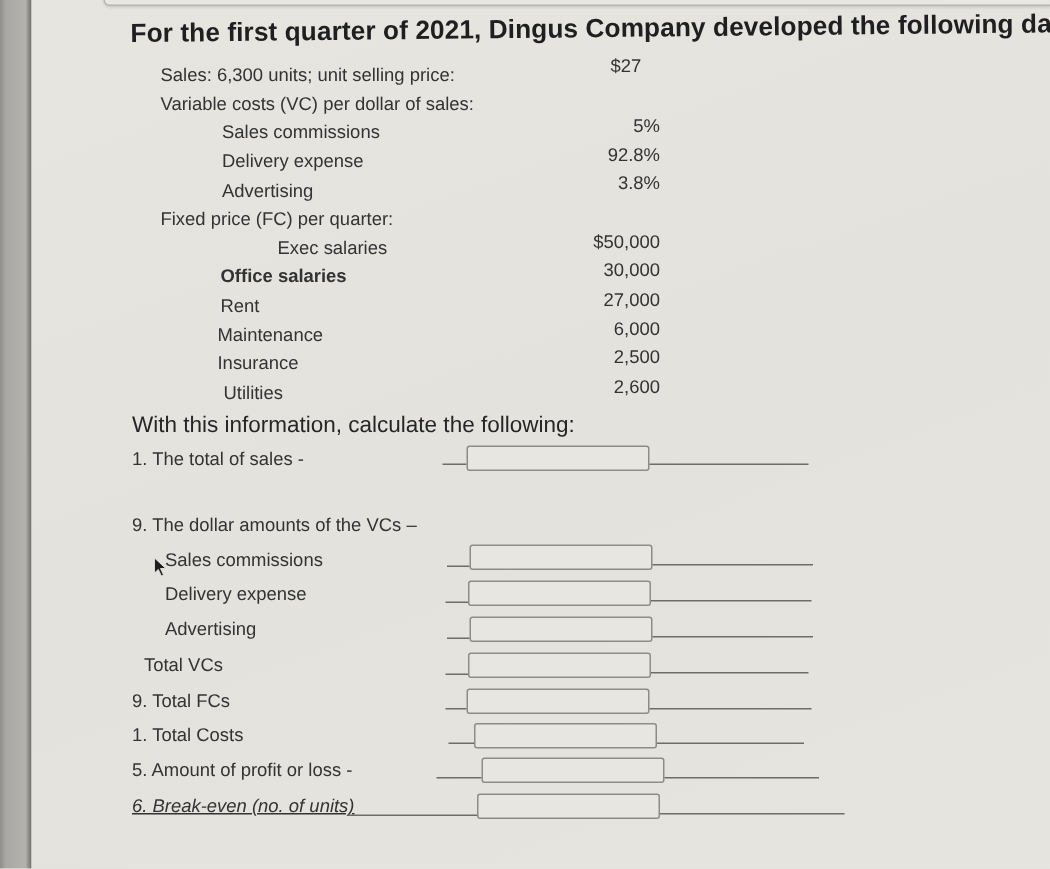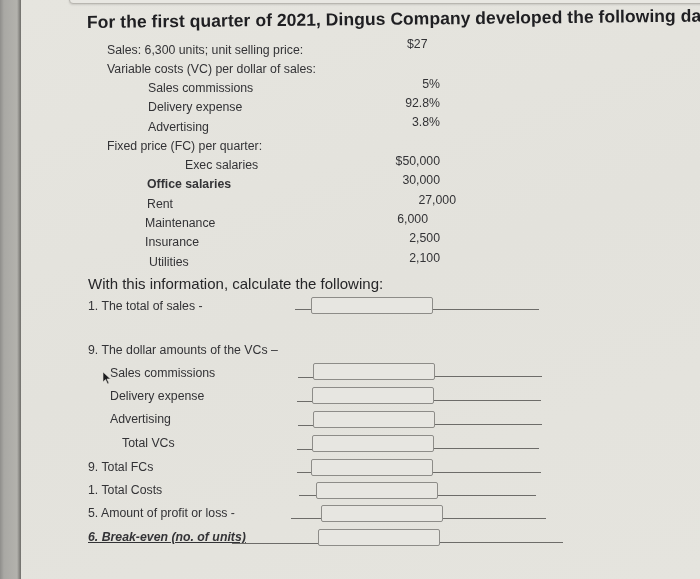--- a/index.html
+++ b/index.html
@@ -21,21 +21,21 @@
       position: absolute; left: 48px; top: -6px; width: 700px; height: 8px;
       border: 1px solid #b8b6b0; border-radius: 4px;
       background: #e8e7e2;
       box-shadow: 0 1px 2px rgba(0,0,0,0.12);
     }
     .abs { position: absolute; white-space: nowrap; }
     .title { font-weight: bold; font-size: 17.5px; color: #1f1f22; letter-spacing: 0.05px; }
     .sm { font-size: 12.3px; color: #333336; }
     .md { font-size: 15px; color: #262628; }
     .val { text-align: right; width: 70px; }
-    .underline-it { text-decoration: underline; font-style: italic; font-weight: bold; }
+    .underline-it { text-decoration: underline; font-style: italic; }
     .lead-line { position: absolute; height: 1px; background: #6d6c69; }
     .trail-line { position: absolute; height: 1px; background: #6d6c69; }
     .ans-box {
       position: absolute; height: 17px;
       border: 1px solid #8d8c88; border-radius: 2px;
       background: #e7e6e1;
       box-sizing: border-box;
       font-family: "Liberation Sans", sans-serif; font-size: 12px; padding: 0 4px;
       color: #222;
     }
@@ -63,27 +63,27 @@
 <div class="abs sm val" style="left:370px; top:96px;">92.8%</div>
 <div class="abs sm" style="left:148px; top:120px;">Advertising</div>
 <div class="abs sm val" style="left:370px; top:115px;">3.8%</div>
 
 <div class="abs sm" style="left:107px; top:139px;">Fixed price (FC) per quarter:</div>
 <div class="abs sm" style="left:147px; top:158px;margin-left:38px;">Exec salaries</div>
 <div class="abs sm val" style="left:370px; top:154px;text-align:right;">$50,000</div>
 <div class="abs sm" style="left:147px; top:177px;font-weight:bold;">Office salaries</div>
 <div class="abs sm val" style="left:370px; top:173px;">30,000</div>
 <div class="abs sm" style="left:147px; top:197px;">Rent</div>
-<div class="abs sm val" style="left:386px; top:193px;">27,000</div>
+<div class="abs sm val" style="left:370px; top:193px;">27,000</div>
 <div class="abs sm" style="left:145px; top:216px;">Maintenance</div>
-<div class="abs sm val" style="left:358px; top:212px;">6,000</div>
+<div class="abs sm val" style="left:370px; top:212px;">6,000</div>
 <div class="abs sm" style="left:145px; top:235px;">Insurance</div>
 <div class="abs sm val" style="left:370px; top:231px;">2,500</div>
 <div class="abs sm" style="left:149px; top:255px;">Utilities</div>
-<div class="abs sm val" style="left:370px; top:251px;">2,100</div>
+<div class="abs sm val" style="left:370px; top:251px;">2,600</div>
 
 <div class="abs md" style="left:88px; top:275px;text-align:right;">With this information, calculate the following:</div>
 
 <div class="abs sm" style="left:88px; top:299px;">1.  The total of sales -</div>
 <div class="lead-line" style="left:295px; top:309px; width:16px;"></div>
 <input class="ans-box" style="left: 311px; top: 297px; width: 122px;" value="">
 <div class="trail-line" style="left:433px; top:309px; width:106px;"></div>
 
 <div class="abs sm" style="left:88px; top:343px;">9.  The dollar amounts of the VCs –</div>
 
@@ -95,21 +95,21 @@
 <div class="abs sm" style="left:110px; top:389px;">Delivery expense</div>
 <div class="lead-line" style="left:297px; top:401px; width:15px;"></div>
 <input class="ans-box" style="left: 312px; top: 387px; width: 122px;" value="">
 <div class="trail-line" style="left:434px; top:400px; width:107px;"></div>
 
 <div class="abs sm" style="left:110px; top:412px;">Advertising</div>
 <div class="lead-line" style="left:298px; top:425px; width:15px;"></div>
 <input class="ans-box" style="left: 313px; top: 411px; width: 122px;" value="">
 <div class="trail-line" style="left:435px; top:424px; width:107px;"></div>
 
-<div class="abs sm" style="left:122px; top:436px;">Total VCs</div>
+<div class="abs sm" style="left:96px; top:436px;">Total VCs</div>
 <div class="lead-line" style="left:297px; top:449px; width:15px;"></div>
 <input class="ans-box" style="left: 312px; top: 435px; width: 122px;" value="">
 <div class="trail-line" style="left:434px; top:448px; width:105px;"></div>
 
 <div class="abs sm" style="left:88px; top:460px;">9.   Total FCs</div>
 <div class="lead-line" style="left:297px; top:472px; width:14px;"></div>
 <input class="ans-box" style="left: 311px; top: 459px; width: 122px;" value="">
 <div class="trail-line" style="left:433px; top:472px; width:108px;"></div>
 
 <div class="abs sm" style="left:88px; top:483px;">1.   Total Costs</div>

